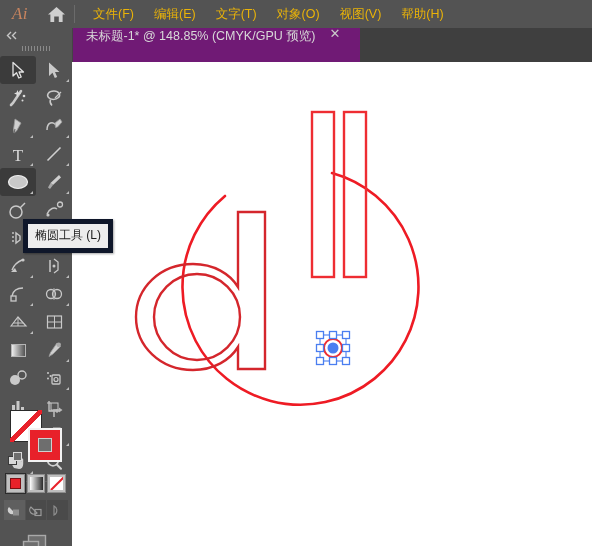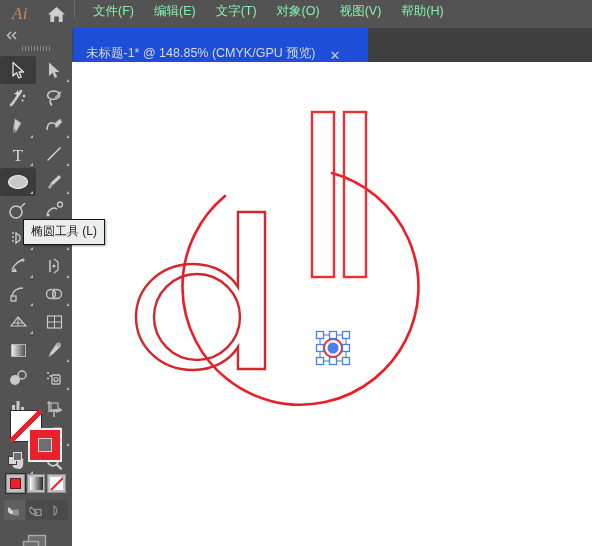--- a/index.html
+++ b/index.html
@@ -7,47 +7,47 @@
     width:592px;height:546px;overflow:hidden;
     background:#535353;
     font-family:"Liberation Sans","DejaVu Sans",sans-serif;
     -webkit-font-smoothing:antialiased;
   }
   #app{position:relative;width:592px;height:546px;}
 
   
   .menubar{
     position:absolute;left:0;top:0;width:520px;height:28px;
-    background:#535353;display:flex;align-items:flex-start;
+    background:#535353;display:flex;align-items:center;
   }
   .ai-logo{
     width:40px;height:28px;display:flex;align-items:center;justify-content:center;
     color:#c9855f;font-size:17px;font-style:italic;font-weight:normal;
     letter-spacing:.5px;font-family:"Liberation Serif","DejaVu Serif",serif;
   }
   .home-btn{
     width:32px;height:28px;display:flex;align-items:center;justify-content:center;
   }
   .home-btn svg{display:block;}
   .menu-sep{width:1px;height:18px;background:#6b6b6b;margin:0 8px 0 2px;}
   .menu-items{display:flex;align-items:center;gap:0px;}
   .menu-item{
-    color:#86efac;font-size:12.5px;padding:3px 10px;white-space:nowrap;
+    color:#eab308;font-size:12.5px;padding:3px 10px;white-space:nowrap;
     line-height:16px;
   }
 
   
   .tabbar{
     position:absolute;left:72px;top:28px;width:520px;height:34px;
     background:#3f3f3f;
   }
   .tab{
     position:absolute;left:0;top:0;height:34px;
-    background:#1d4ed8;display:flex;align-items:flex-end;
-    padding:0 16px 0 14px;box-sizing:border-box;
+    background:#701a75;display:flex;align-items:flex-start;
+    padding:0 8px 0 14px;box-sizing:border-box;
   }
   .tab-title{color:#d8d8d8;font-size:12.5px;white-space:nowrap;}
   .tab-close{
     color:#c9c9c9;font-size:13px;margin-left:14px;margin-right:12px;
     line-height:12px;
   }
 
   
   .toolbar{
     position:absolute;left:0;top:28px;width:72px;height:518px;
@@ -73,21 +73,21 @@
   .tool svg{display:block;}
   .tool .corner{
     position:absolute;right:3px;bottom:2px;width:0;height:0;
     border-left:3.5px solid transparent;border-bottom:3.5px solid #bdbdbd;
   }
   .tb-divider{width:56px;height:1px;background:#666;margin:5px auto 3px auto;}
 
   
   .tooltip{
     position:absolute;left:23px;top:191px;
-    background:#ededed;border:1px solid #0f172a;
+    background:#ededed;border:5px solid #0f172a;
     color:#1e1e1e;font-size:12px;padding:3px 7px 4px 7px;
     white-space:nowrap;z-index:60;
     box-shadow:1px 1px 2px rgba(0,0,0,.35);
   }
 
   
   .swatch-area{position:absolute;left:0;top:372px;width:72px;height:174px;}
   .fill-stroke{position:relative;width:72px;height:62px;margin-top:6px;}
   .sw-fill{
     position:absolute;left:10px;top:4px;width:32px;height:32px;

